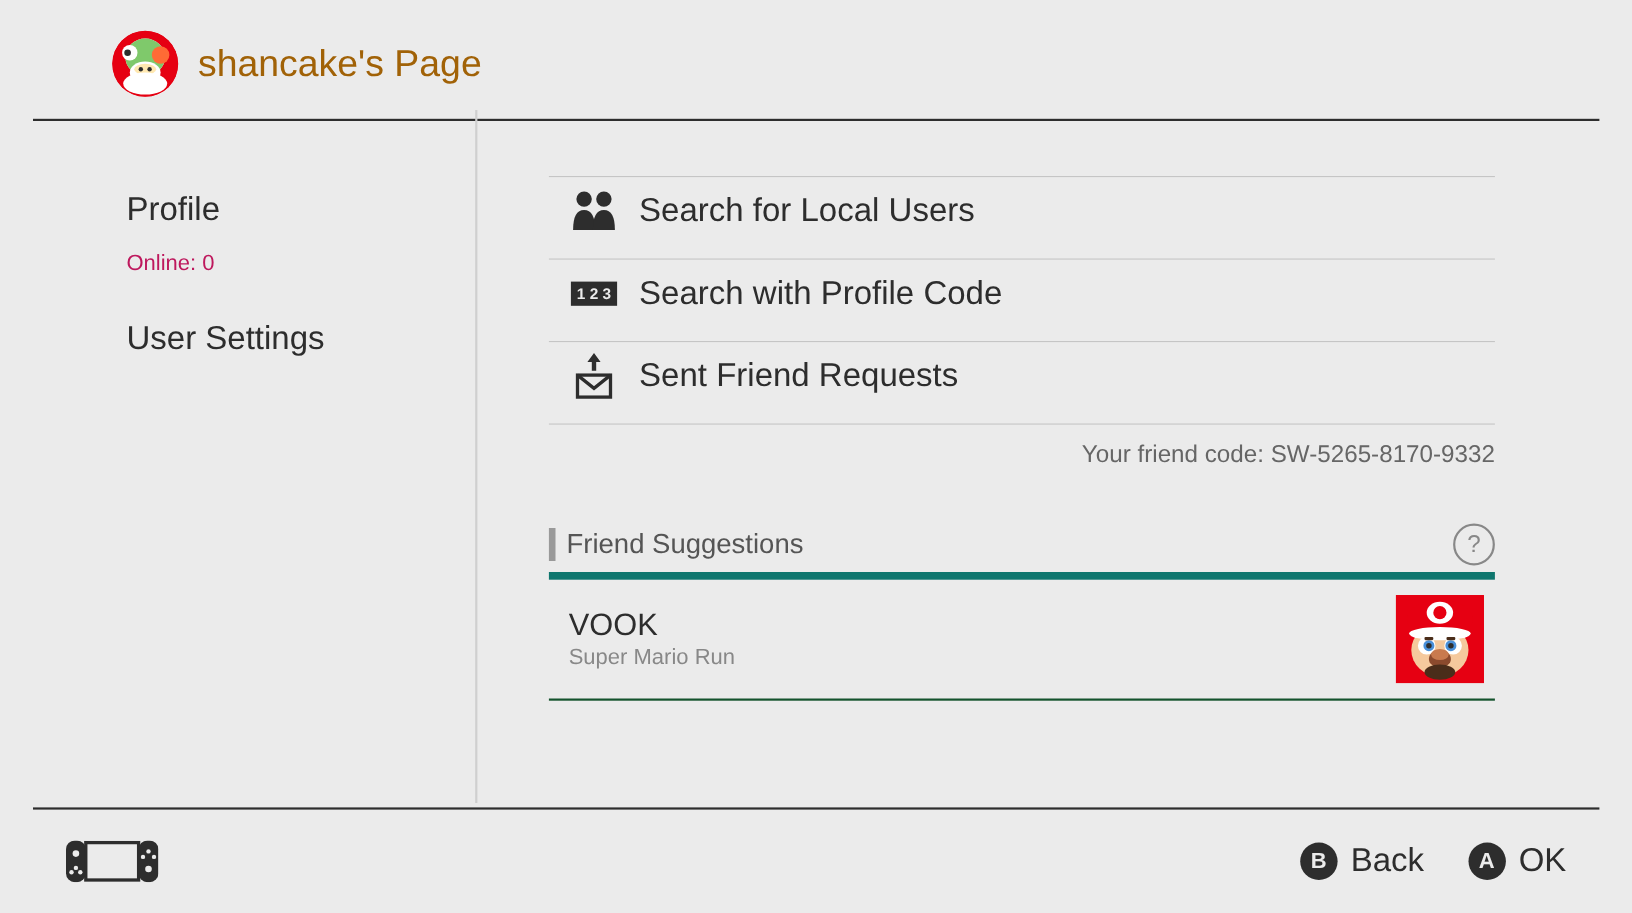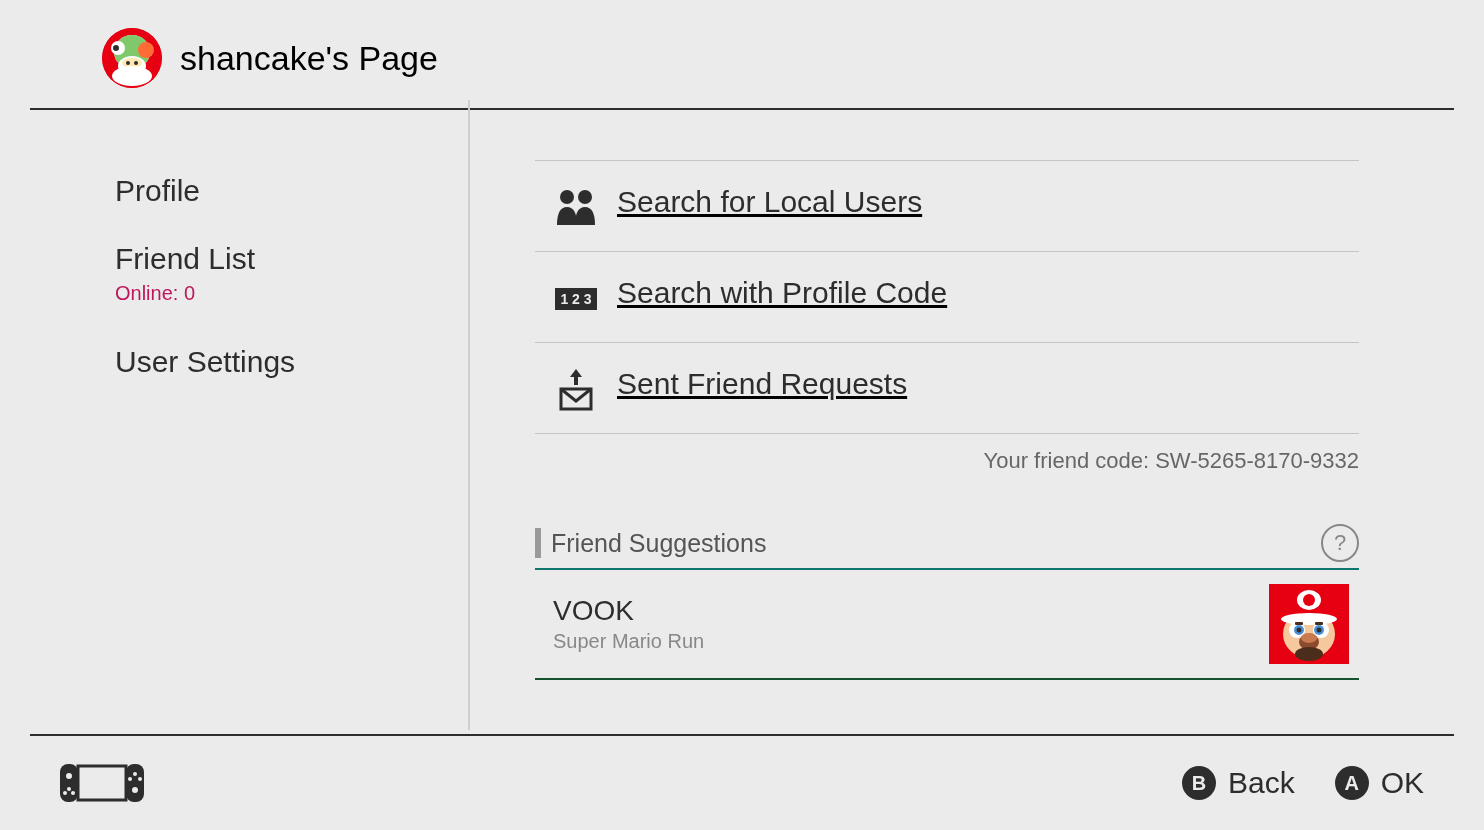--- a/index.html
+++ b/index.html
@@ -31,33 +31,33 @@
       overflow: hidden;
       flex-shrink: 0;
     }
     .avatar svg {
       width: 100%;
       height: 100%;
     }
     .page-title {
       font-size: 34px;
       font-weight: 400;
-      color: #000000;
+      color: #a16207;
       margin-left: 18px;
     }
     .content-wrapper {
       display: flex;
       position: absolute;
       top: 100px;
       left: 0;
       right: 0;
       bottom: 100px;
     }
     .sidebar {
-      width: 470px;
+      width: 434px;
       padding-top: 60px;
       position: relative;
     }
     .sidebar::after {
       content: '';
       position: absolute;
       right: 0;
       top: 0;
       bottom: 0;
       width: 2px;
@@ -96,25 +96,24 @@
     }
     .main {
       flex: 1;
       padding: 60px 125px 0 65px;
     }
     .action-list {
       list-style: none;
     }
     .action-item {
       display: flex;
-      align-items: flex-start;
-      padding: 24px 0 20px 18px;
+      align-items: center;
+      padding: 8px 0 20px 18px;
       border-bottom: 1px solid #c5c5c5;
       cursor: pointer;
-      text-decoration: underline;
     }
     .action-item:first-child {
       border-top: 1px solid #c5c5c5;
     }
     .action-icon {
       width: 46px;
       height: 46px;
       display: flex;
       align-items: center;
       justify-content: center;
@@ -129,21 +128,21 @@
       text-align: right;
       font-size: 22px;
       color: #666;
       padding: 14px 0 0 0;
     }
     .section-header {
       display: flex;
       align-items: center;
       padding-top: 50px;
       padding-bottom: 6px;
-      border-bottom: 2px solid #0f766e;
+      border-bottom: 7px solid #0f766e;
     }
     .section-bar {
       width: 6px;
       height: 30px;
       background: #999;
       margin-right: 10px;
     }
     .section-title {
       font-size: 25px;
       color: #555;
@@ -250,21 +249,20 @@
       <ellipse cx="30" cy="48" rx="20" ry="10" fill="#ffffff"></ellipse>
     </svg>
   </div>
   <h1 class="page-title">shancake's Page</h1>
 </div>
 
 <div class="content-wrapper">
   <div class="sidebar">
     <div class="sidebar-item">Profile</div>
     <div class="sidebar-gap"></div>
-    <div class="sidebar-item with-sub">Friend List</div>
     <div class="sidebar-sub">Online: 0</div>
     <div class="sidebar-gap"></div>
     <div class="sidebar-gap"></div>
     <div class="sidebar-item">User Settings</div>
   </div>
 
   <div class="main">
     <ul class="action-list">
       <li class="action-item">
         <span class="action-icon">

